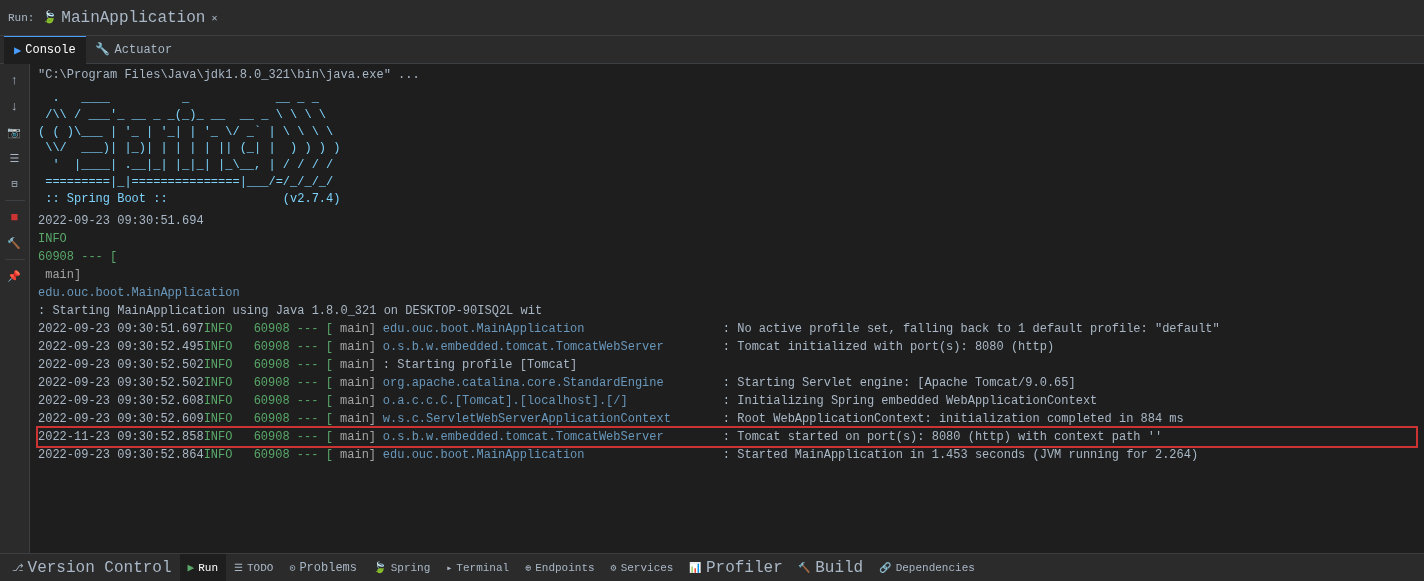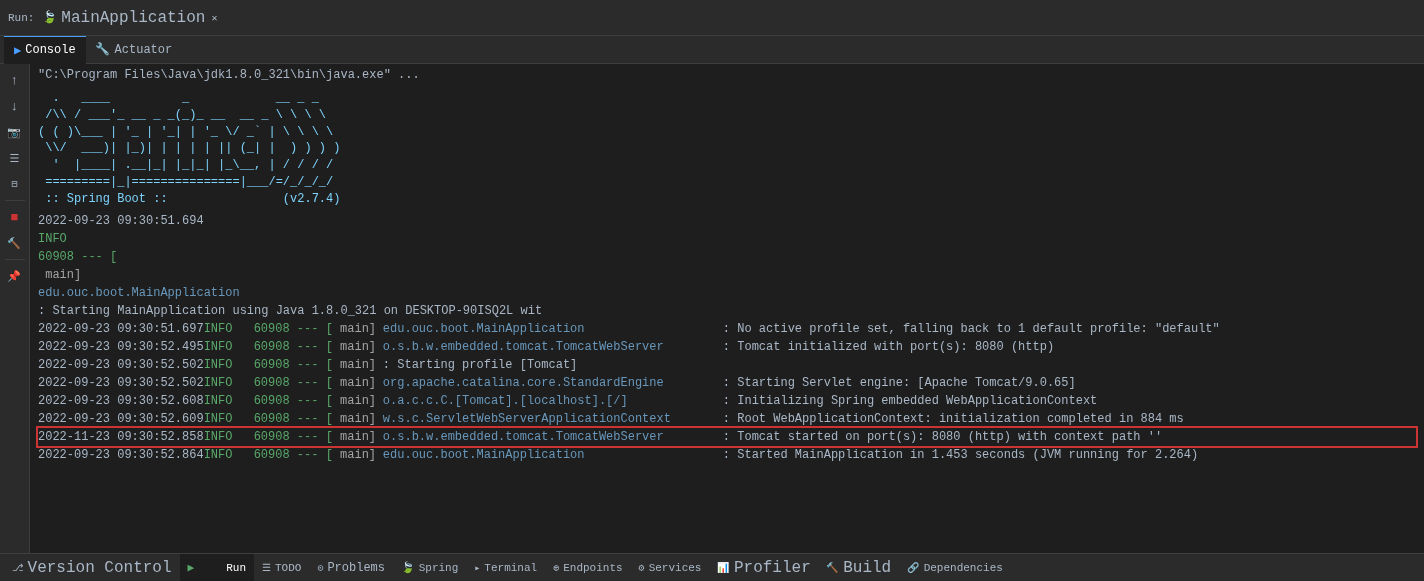--- a/index.html
+++ b/index.html
@@ -298,21 +298,21 @@
 
 </div>
 
 <div class="status-bar" id="status-bar">
     <div class="status-item">
       <span style="font-size:10px;">⎇</span>
       <span style="font-size:16px;">Version Control</span>
     </div>
     <div class="status-item active">
       <span style="color:#59a869; font-size:11px;">▶</span>
-      <span style="font-size:11px;margin-left:28px;">Run</span>
+      <span style="font-size:11px;">Run</span>
     </div>
     <div class="status-item">
       <span style="font-size:10px;">☰</span>
       <span style="font-size:11px;">TODO</span>
     </div>
     <div class="status-item">
       <span style="font-size:10px;">⊙</span>
       <span style="font-size:12px;">Problems</span>
     </div>
     <div class="status-item">

